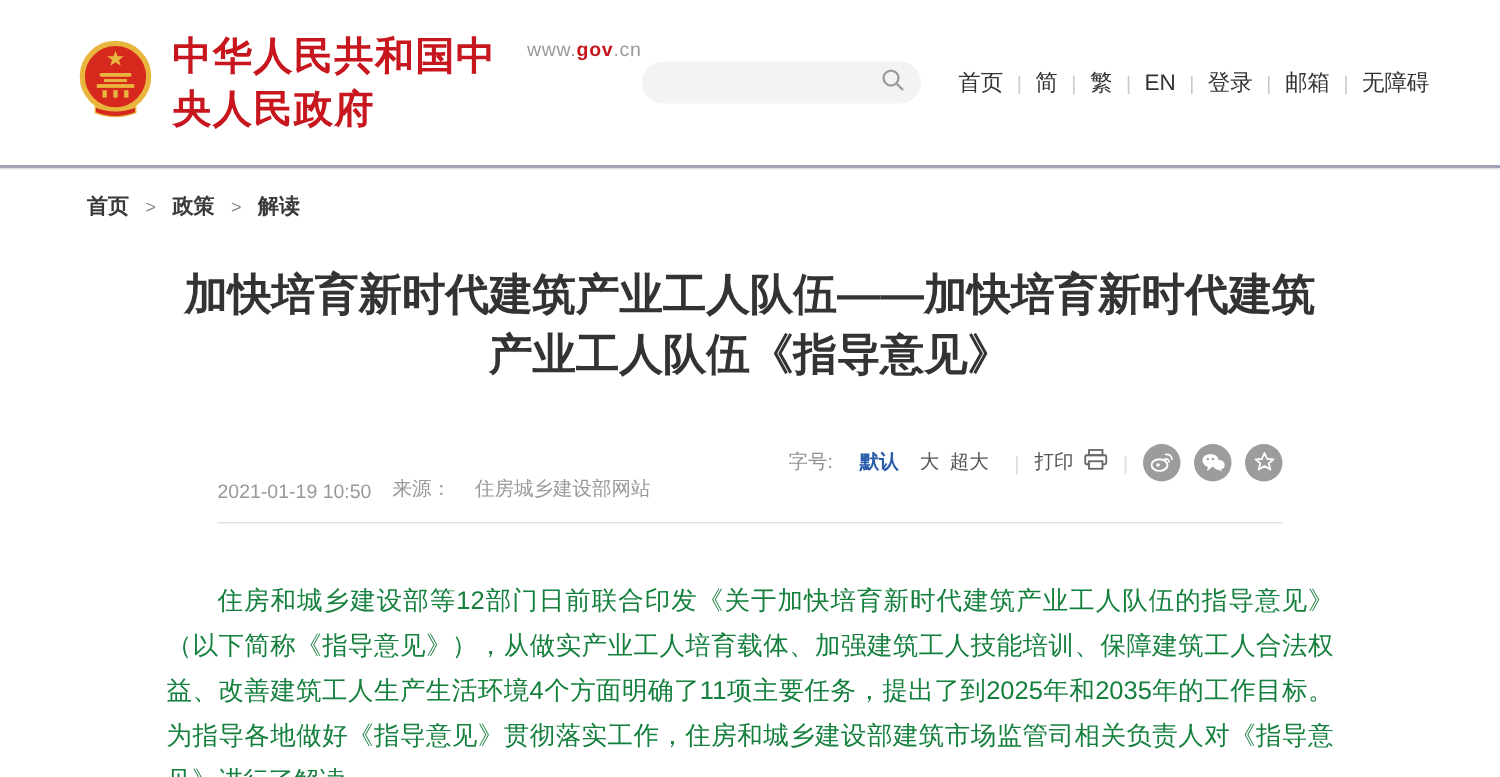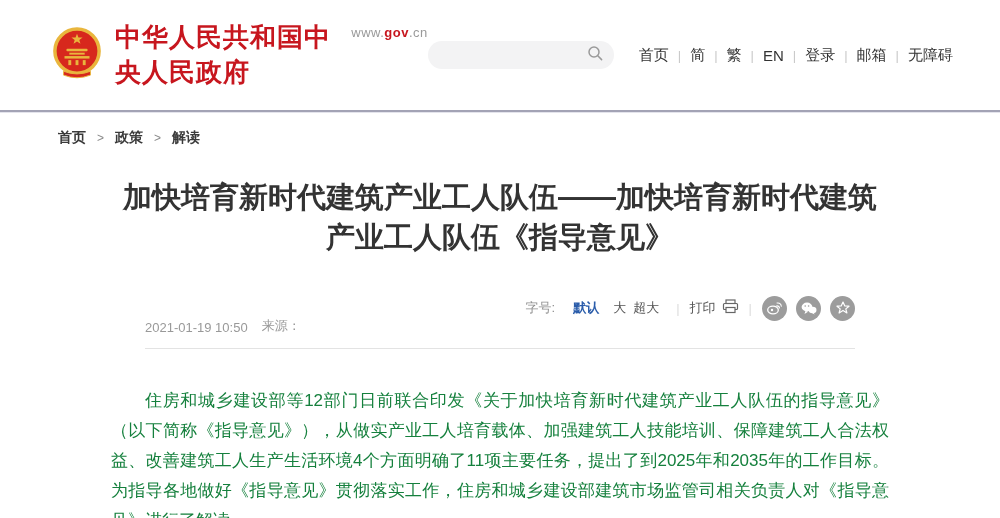--- a/index.html
+++ b/index.html
@@ -137,20 +137,21 @@
   <span class="crumb">解读</span>
 </div>
 
 <main class="article">
   <h1 class="article-title">加快培育新时代建筑产业工人队伍——加快培育新时代建筑产业工人队伍《指导意见》</h1>
 
   <div class="meta-row">
     <div class="meta-left">
       <span>2021-01-19 10:50</span>
       <span>来源：</span>
+      <span class="src">住房城乡建设部网站</span>
     </div>
     <div class="toolbar">
       <span class="lbl">字号:</span>
       <span class="fs-default">默认</span>
       <span class="fs-opt">大</span>
       <span class="fs-opt">超大</span>
       <span class="tb-sep">|</span>
       <span class="print-btn">
         <span>打印</span>
         <span>

